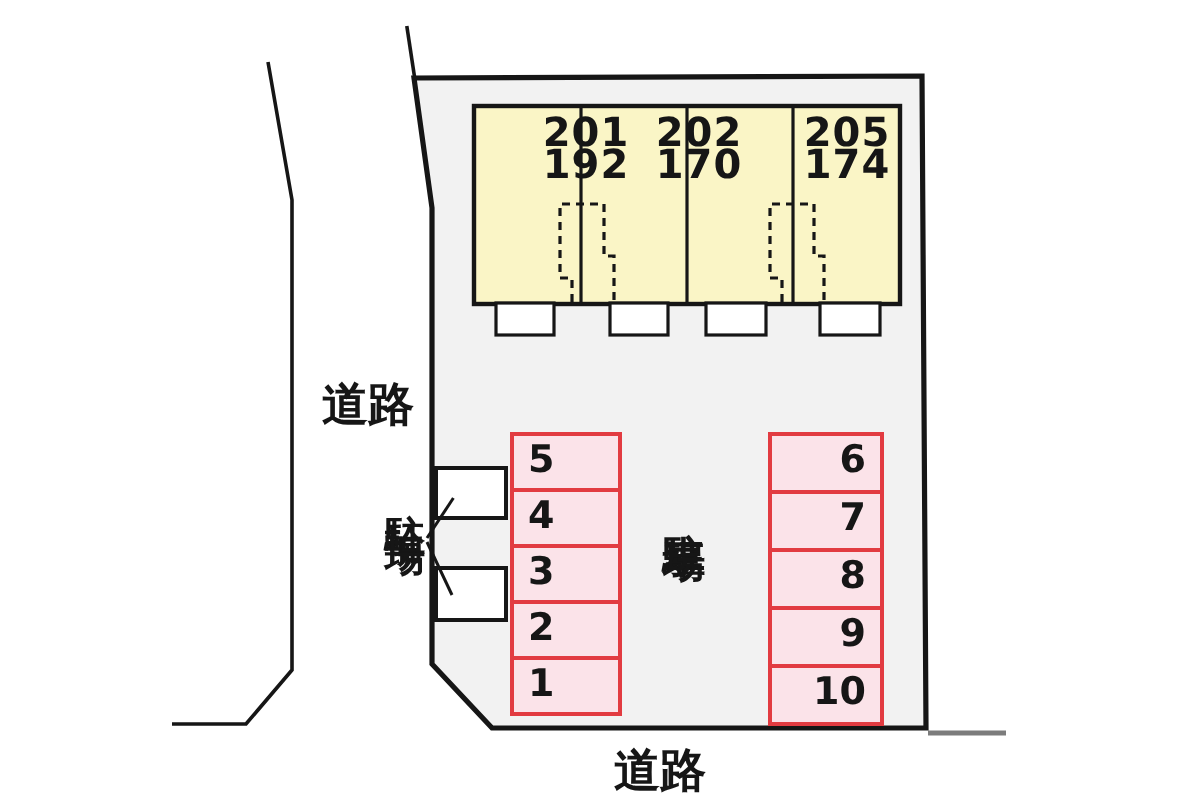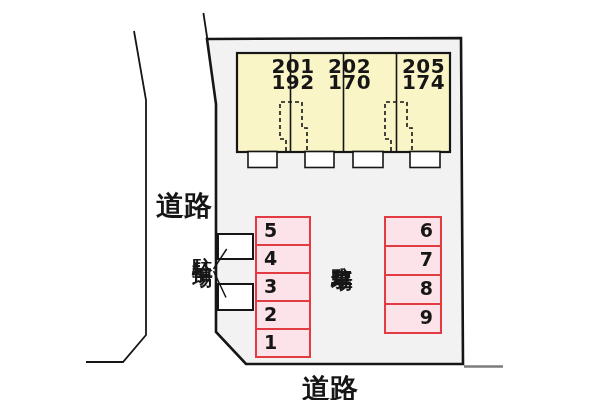--- a/index.html
+++ b/index.html
@@ -24,21 +24,21 @@
   .prow.right{left:384px;width:58px;height:31px;padding-left:0;padding-right:7px;text-align:right;}
   
   .vlabel{
     position:absolute;writing-mode:vertical-rl;text-orientation:upright;
     font-weight:600;color:#161616;white-space:nowrap;
   }
   .vlabel.parking{left:328px;top:249px;font-size:21px;letter-spacing:2px;}
   .vlabel.bicycle{left:190px;top:240px;font-size:20px;letter-spacing:6px;}
   
   .hlabel{
-    position:absolute;width:60px;text-align:center;font-size:28px;
+    position:absolute;width:60px;text-align:center;font-size:23px;
     font-weight:600;color:#161616;
   }
   .hlabel.left-road{left:154px;top:187px;}
   .hlabel.bottom-road{left:300px;top:370px;}
 </style>
 </head>
 <body>
 
 <div class="stage">
 
@@ -90,19 +90,20 @@
   <div class="prow" style="top:216px;">5</div>
   <div class="prow" style="top:244px;">4</div>
   <div class="prow" style="top:272px;">3</div>
   <div class="prow" style="top:300px;">2</div>
   <div class="prow" style="top:328px;">1</div>
 
   <div class="prow right" style="top:216px;">6</div>
   <div class="prow right" style="top:245px;">7</div>
   <div class="prow right" style="top:274px;">8</div>
   <div class="prow right" style="top:303px;">9</div>
+  <div class="prow right" style="top:332px;">10</div>
 
   <div class="vlabel parking">駐車場</div>
   <div class="vlabel bicycle">駐輪場</div>
   <div class="hlabel left-road">道路</div>
   <div class="hlabel bottom-road">道路</div>
 
 </div>
 
 </body></html>

